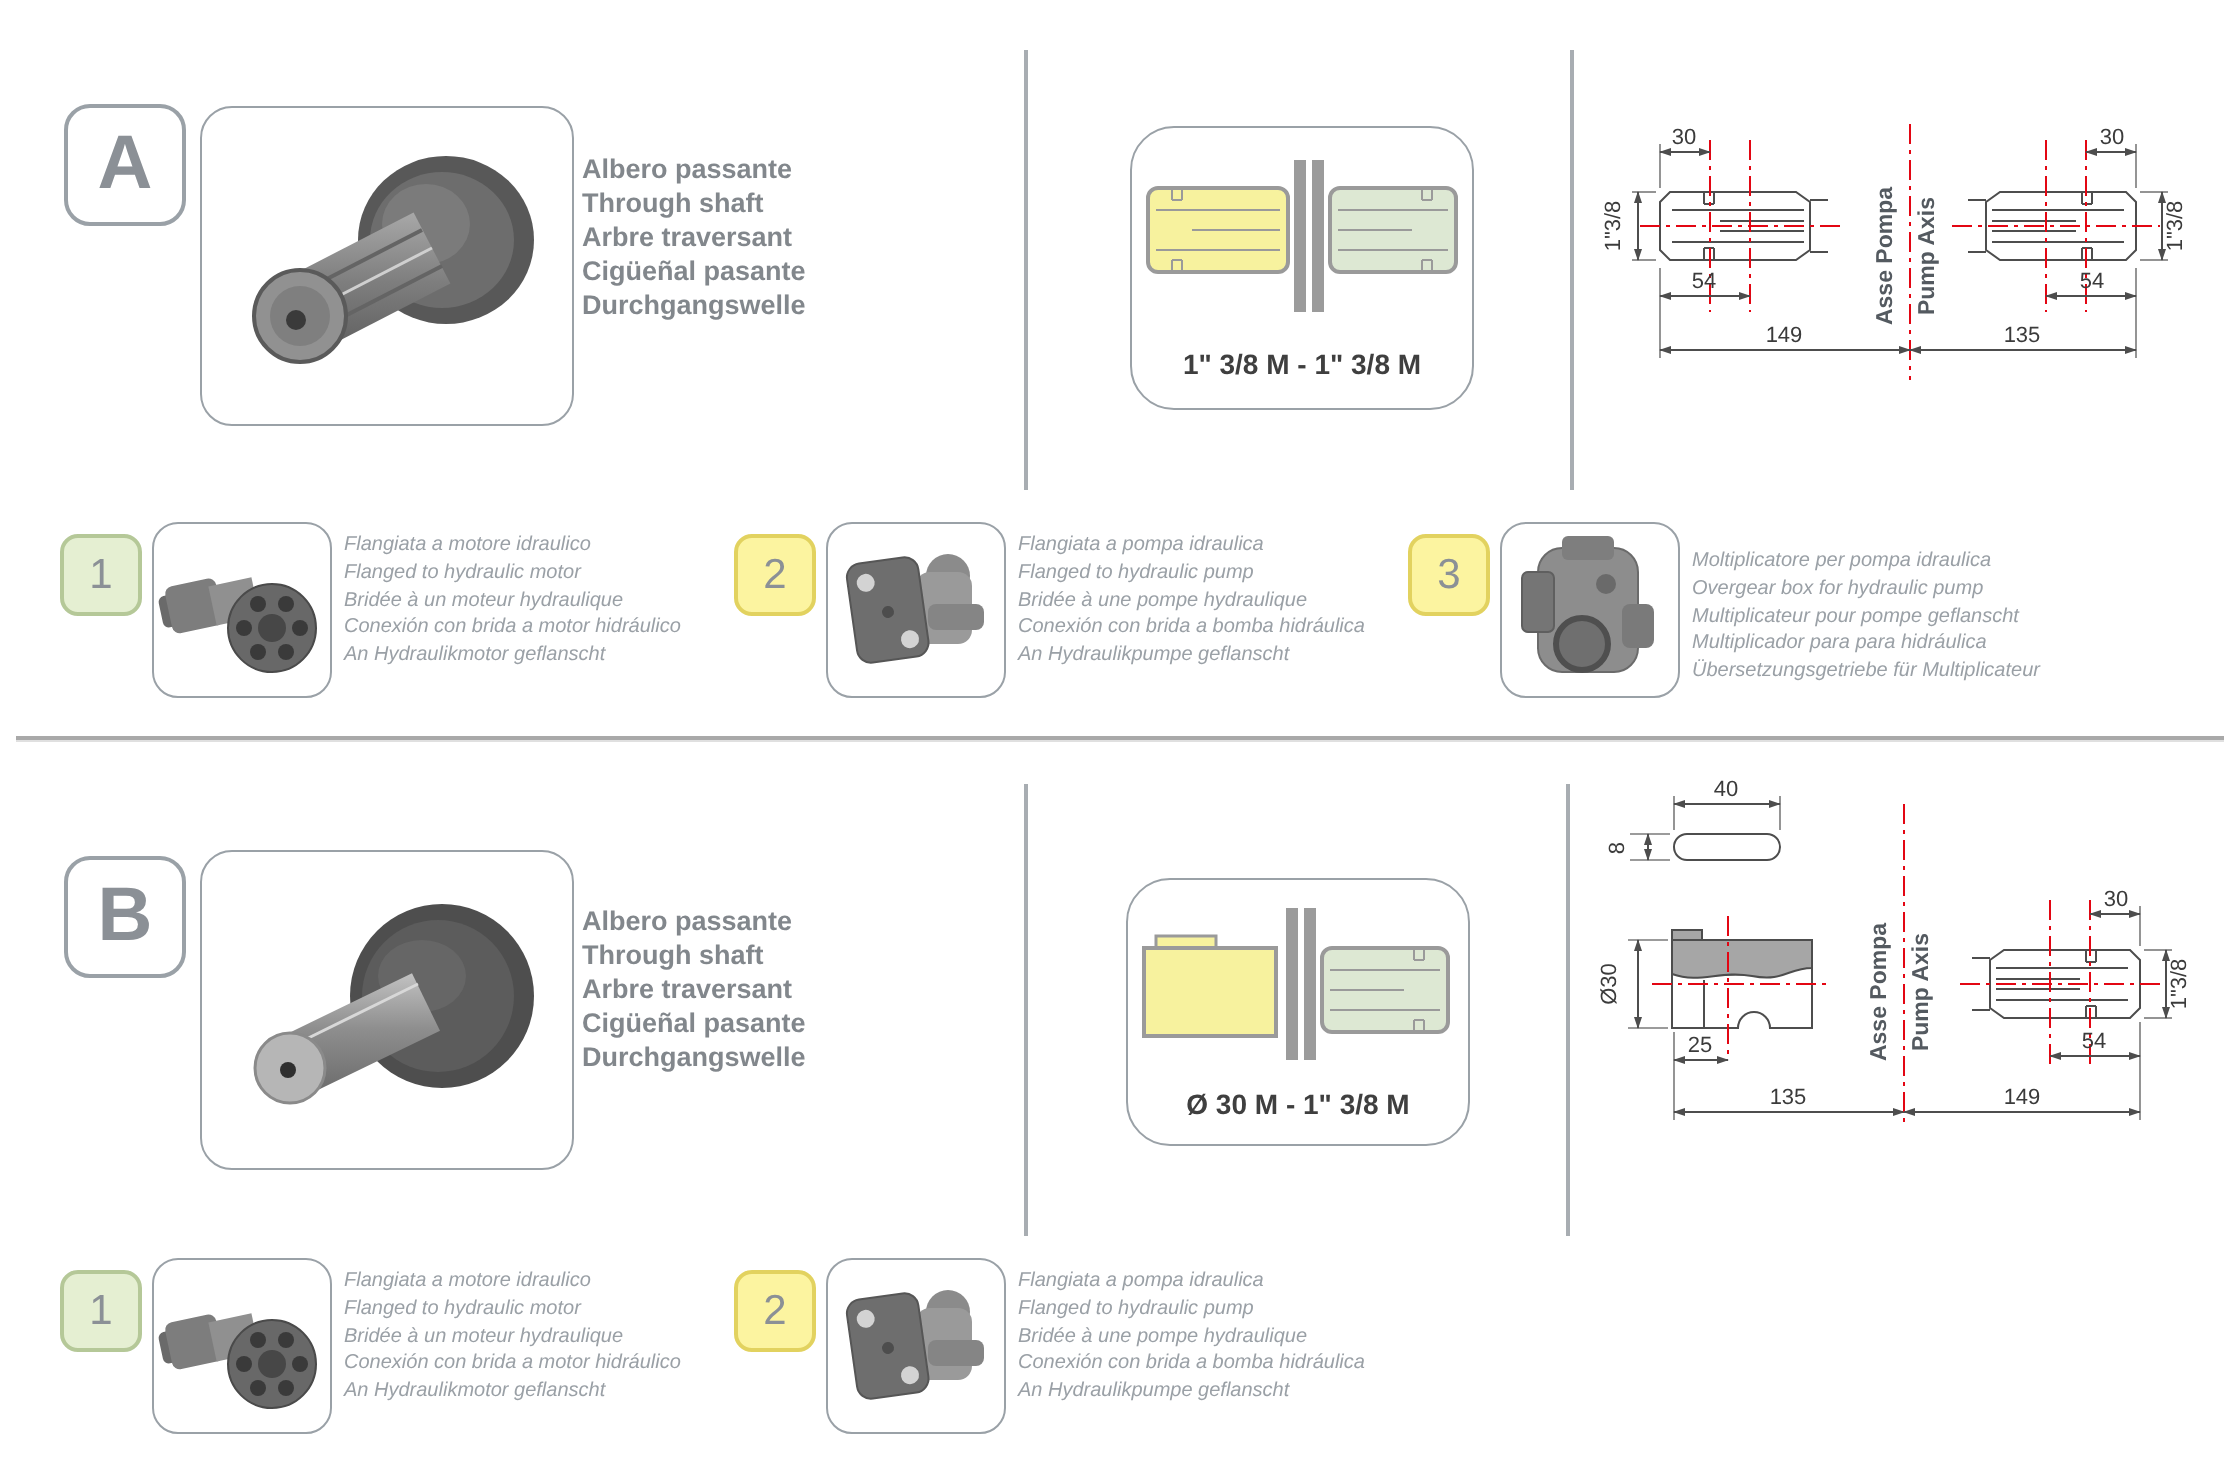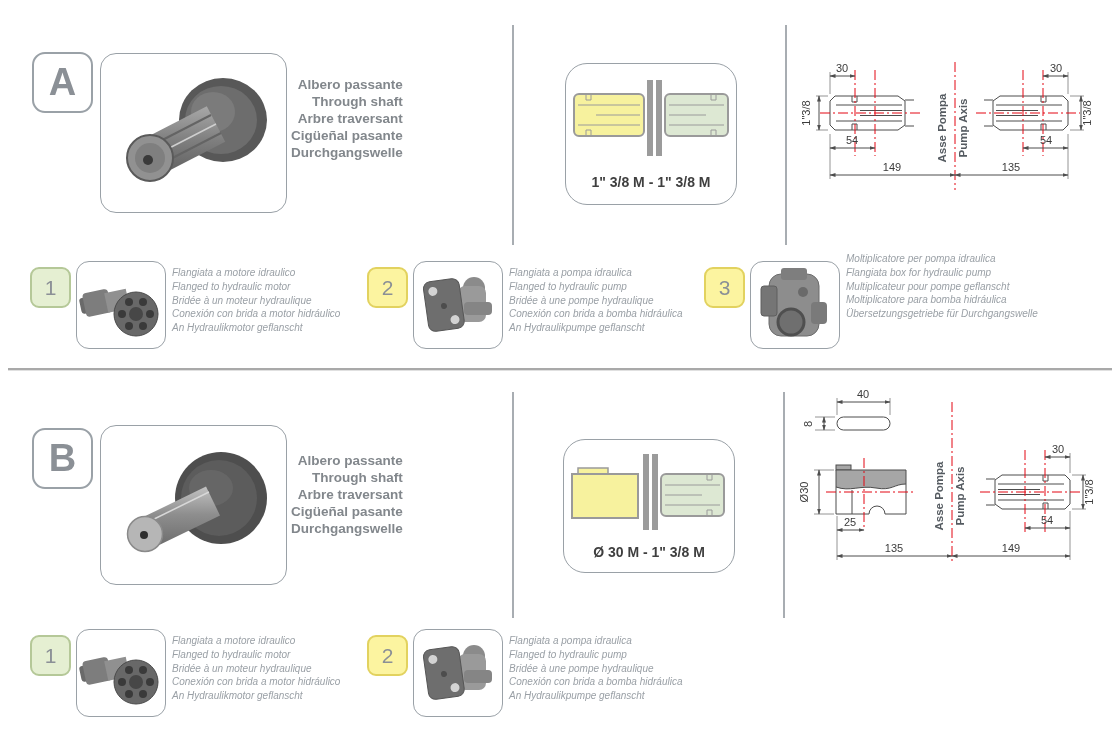--- a/index.html
+++ b/index.html
@@ -7,21 +7,21 @@
         font-family:"Liberation Sans",sans-serif;}
   .abs{position:absolute;}
   
   .letter-badge{width:57px;height:57px;border:2.5px solid #9aa1a7;border-radius:13px;
     display:flex;align-items:center;justify-content:center;
     font-size:38px;font-weight:700;color:#8b9096;background:#fff;}
   
   .photo-frame{border:1.5px solid #9aa1a7;border-radius:16px;background:#fff;overflow:hidden;}
   .opt-frame{border:1.5px solid #9aa1a7;border-radius:13px;background:#fff;overflow:hidden;}
   
-  .heading{font-size:13.5px;font-weight:700;color:#82878c;line-height:17px;white-space:nowrap;text-align:right;}
+  .heading{font-size:13.5px;font-weight:700;color:#82878c;line-height:17px;white-space:nowrap;}
   
   .schem-frame{border:1.5px solid #9aa1a7;border-radius:22px;background:#fff;}
   .schem-label{position:absolute;left:0;right:0;text-align:center;
     font-size:14px;font-weight:700;color:#3f3f3f;white-space:nowrap;}
   
   .opt-badge{width:37px;height:37px;border-radius:9px;border:2px solid;
     display:flex;align-items:center;justify-content:center;
     font-size:21px;color:#8b9096;background:#fff;}
   .opt-badge.green{background:#e5efd2;border-color:#b5c898;}
   .opt-badge.yellow{background:#fcf4a0;border-color:#e2d25f;}
@@ -220,26 +220,26 @@
   <div class="abs opt-frame" style="left:750px;top:261px;width:88px;height:86px;">
     <svg width="88" height="86" viewBox="0 0 88 86">
       <rect x="18" y="12" width="50" height="62" rx="12" fill="#8d8d8d" stroke="#6b6b6b"></rect>
       <rect x="30" y="6" width="26" height="12" rx="3" fill="#7e7e7e"></rect>
       <rect x="10" y="24" width="16" height="30" rx="3" fill="#757575" stroke="#5f5f5f"></rect>
       <circle cx="52" cy="30" r="5" fill="#6a6a6a"></circle>
       <rect x="60" y="40" width="16" height="22" rx="4" fill="#7a7a7a"></rect>
       <circle cx="40" cy="60" r="13" fill="#6f6f6f" stroke="#4f4f4f" stroke-width="3"></circle>
     </svg>
   </div>
-  <div class="abs opt-lines" style="left:846px;top:252px;">
+  <div class="abs opt-lines" style="left:846px;top:274px;">
     <div>Moltiplicatore per pompa idraulica</div>
-    <div>Flangiata box for hydraulic pump</div>
+    <div>Overgear box for hydraulic pump</div>
     <div>Multiplicateur pour pompe geflanscht</div>
-    <div>Moltiplicatore para bomba hidráulica</div>
-    <div>Übersetzungsgetriebe für Durchgangswelle</div>
+    <div>Multiplicador para para hidráulica</div>
+    <div>Übersetzungsgetriebe für Multiplicateur</div>
   </div>
 
   <div class="abs hdiv" style="left:8px;top:368px;width:1104px;"></div>
 
   <div class="abs letter-badge" style="left:32px;top:428px;">
     <span>B</span>
   </div>
 
   <div class="abs photo-frame" style="left:100px;top:425px;width:185px;height:158px;">
     <svg width="185" height="158" viewBox="0 0 185 158">

